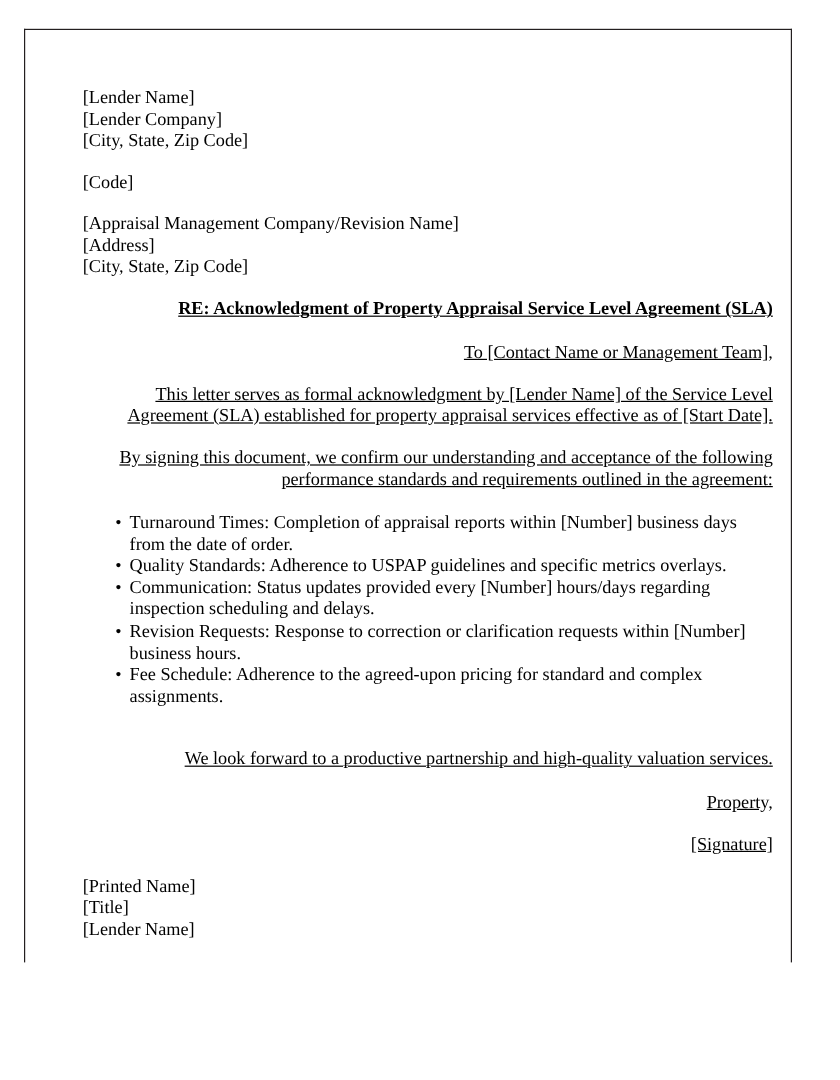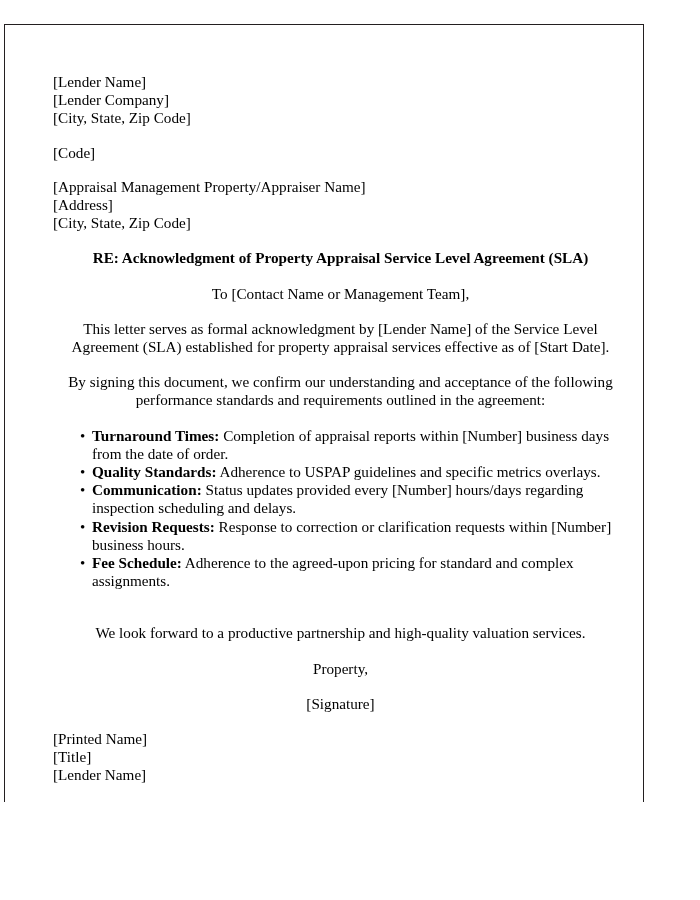--- a/index.html
+++ b/index.html
@@ -11,21 +11,21 @@
     width: 700px;
     height: 900px;
     font-family: "Liberation Serif", "DejaVu Serif", serif;
     color: #000000;
     overflow: hidden;
   }
 
   
   .page-frame {
     position: absolute;
-    left: 4px;
+    left: 20px;
     top: 24px;
     width: 640px;
     height: 778px;
     border-left: 1.5px solid #231f20;
     border-top: 1.5px solid #231f20;
     border-right: 1.5px solid #231f20;
     border-bottom: none;
     box-sizing: border-box;
   }
 
@@ -44,21 +44,22 @@
 
   .line {
     white-space: nowrap;
   }
 
   .spacer-sm { height: 16px; }
   .spacer-md { height: 17px; }
 
   .para {
     margin: 0;
-    text-align: center;
+    text-align: right;
+    text-decoration: underline;
   }
 
   .re-line {
     font-weight: bold;
   }
 
   ul.requirements {
     margin: 0;
     padding: 0 0 0 39px;
     list-style: none;
@@ -71,21 +72,21 @@
   }
   ul.requirements li::before {
     content: "\2022";
     position: absolute;
     left: -12px;
     top: 0;
     font-size: 15px;
     line-height: 18.2px;
   }
   .term {
-    font-weight: bold;
+    font-weight: normal;
     margin-top: 38px;
   }
 
   .sig-block .line { white-space: nowrap; }
 </style>
 </head>
 <body>
 
 <div class="page-frame">
   <div class="doc-body">
@@ -98,21 +99,21 @@
 
     <div class="spacer-sm"></div>
 
     <div class="block">
       <div class="line">[Code]</div>
     </div>
 
     <div class="spacer-sm"></div>
 
     <div class="block">
-      <div class="line">[Appraisal Management Property/Appraiser Name]</div>
+      <div class="line">[Appraisal Management Company/Revision Name]</div>
       <div class="line">[Address]</div>
       <div class="line">[City, State, Zip Code]</div>
     </div>
 
     <div class="spacer-md"></div>
 
     <div class="para re-line">RE: Acknowledgment of Property Appraisal Service Level Agreement (SLA)</div>
 
     <div class="spacer-md"></div>
 

